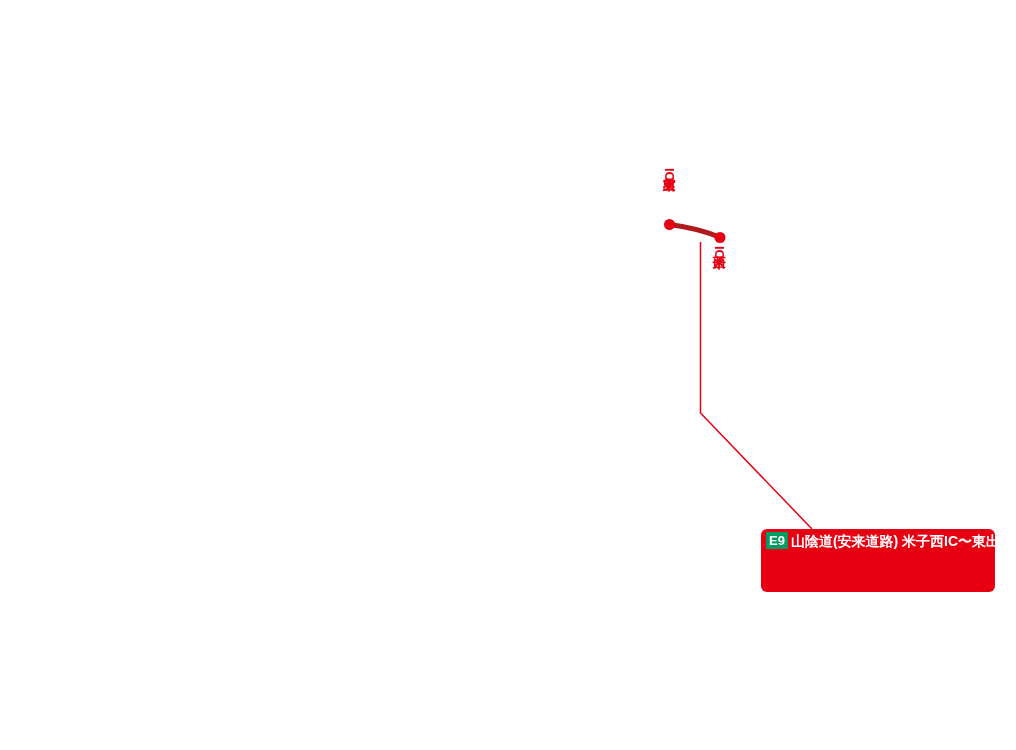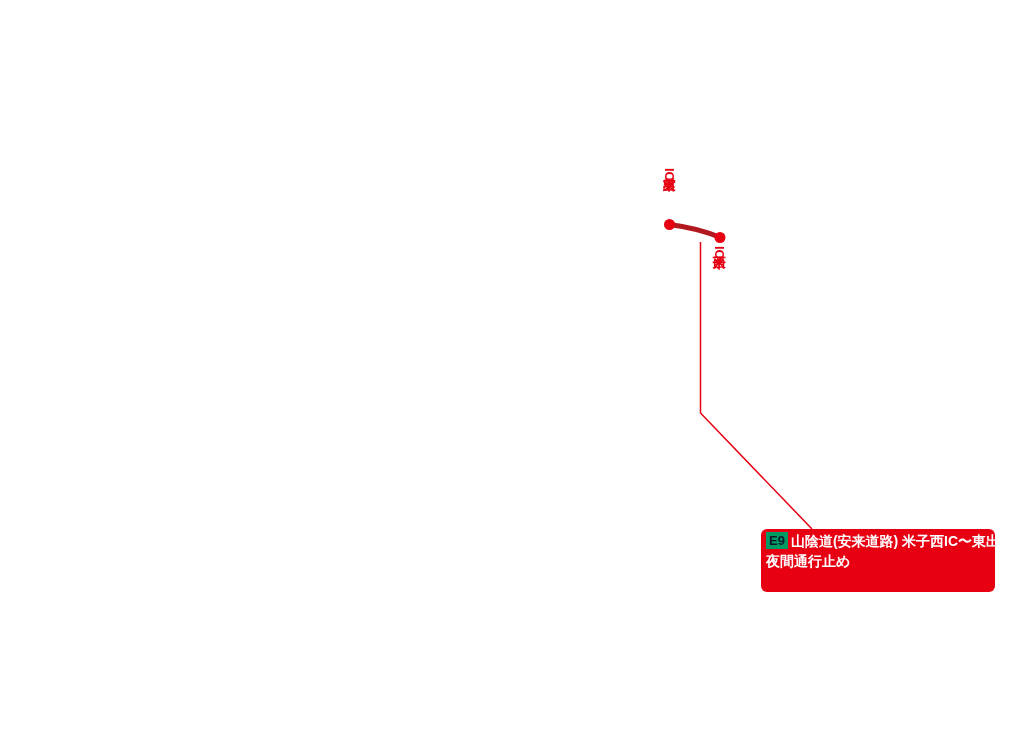--- a/index.html
+++ b/index.html
@@ -74,18 +74,17 @@
     <circle cx="669.5" cy="224.5" r="5.5" fill="#e60012"></circle>
     <circle cx="720" cy="237.5" r="5.5" fill="#e60012"></circle>
   </svg>
 
   <div class="vlabel higashiizumo" style="color: rgb(230, 0, 18);">東出雲IC</div>
 
   <div class="vlabel yonagonishi" style="color: rgb(230, 0, 18);">米子西IC</div>
 
   <div class="notice" style="background-color: rgb(230, 0, 18); color: rgb(255, 255, 255);">
     <div class="notice-line">
-      <span class="badge" style="background-color: rgb(0, 154, 99); color: #0f172a;">E9</span><span>山陰道(安来道路) 米子西IC〜東出雲IC</span>
+      <span class="badge" style="background-color: rgb(0, 154, 99); color: #ffffff;">E9</span><span>山陰道(安来道路) 米子西IC〜東出雲IC</span>
     </div>
-    <div class="notice-line">夜間通行止め</div>
   </div>
 
 </div>
 
 </body></html>

